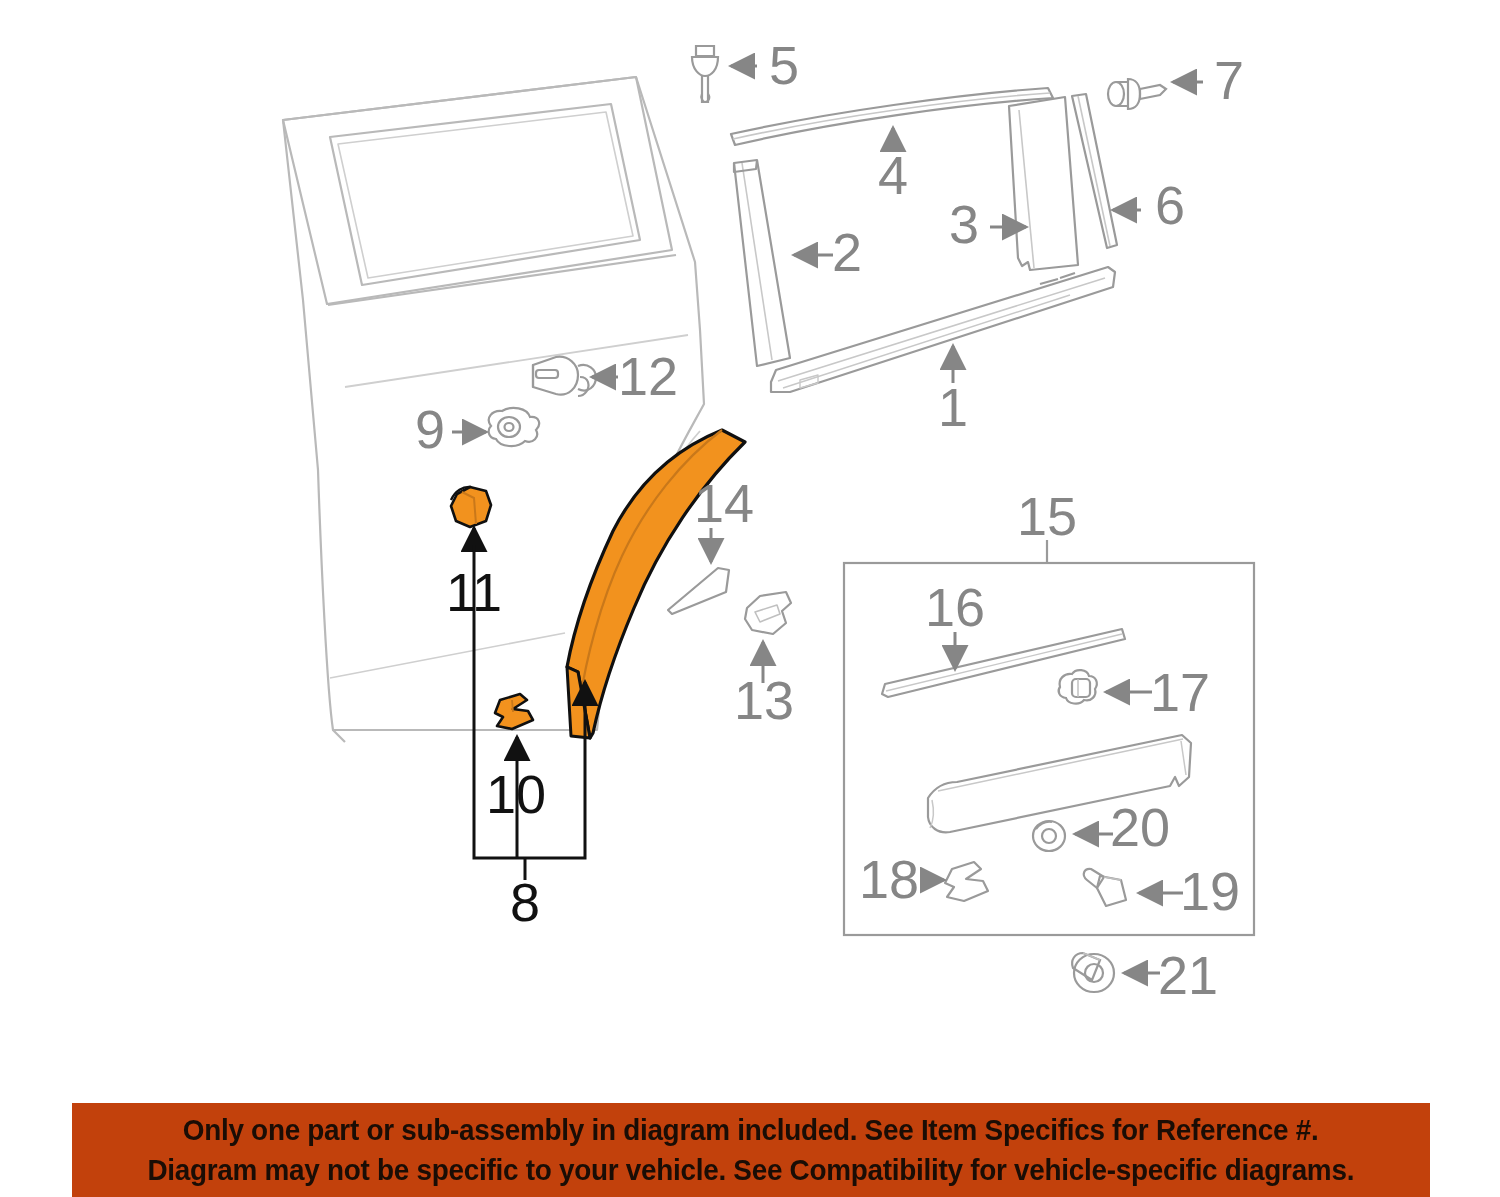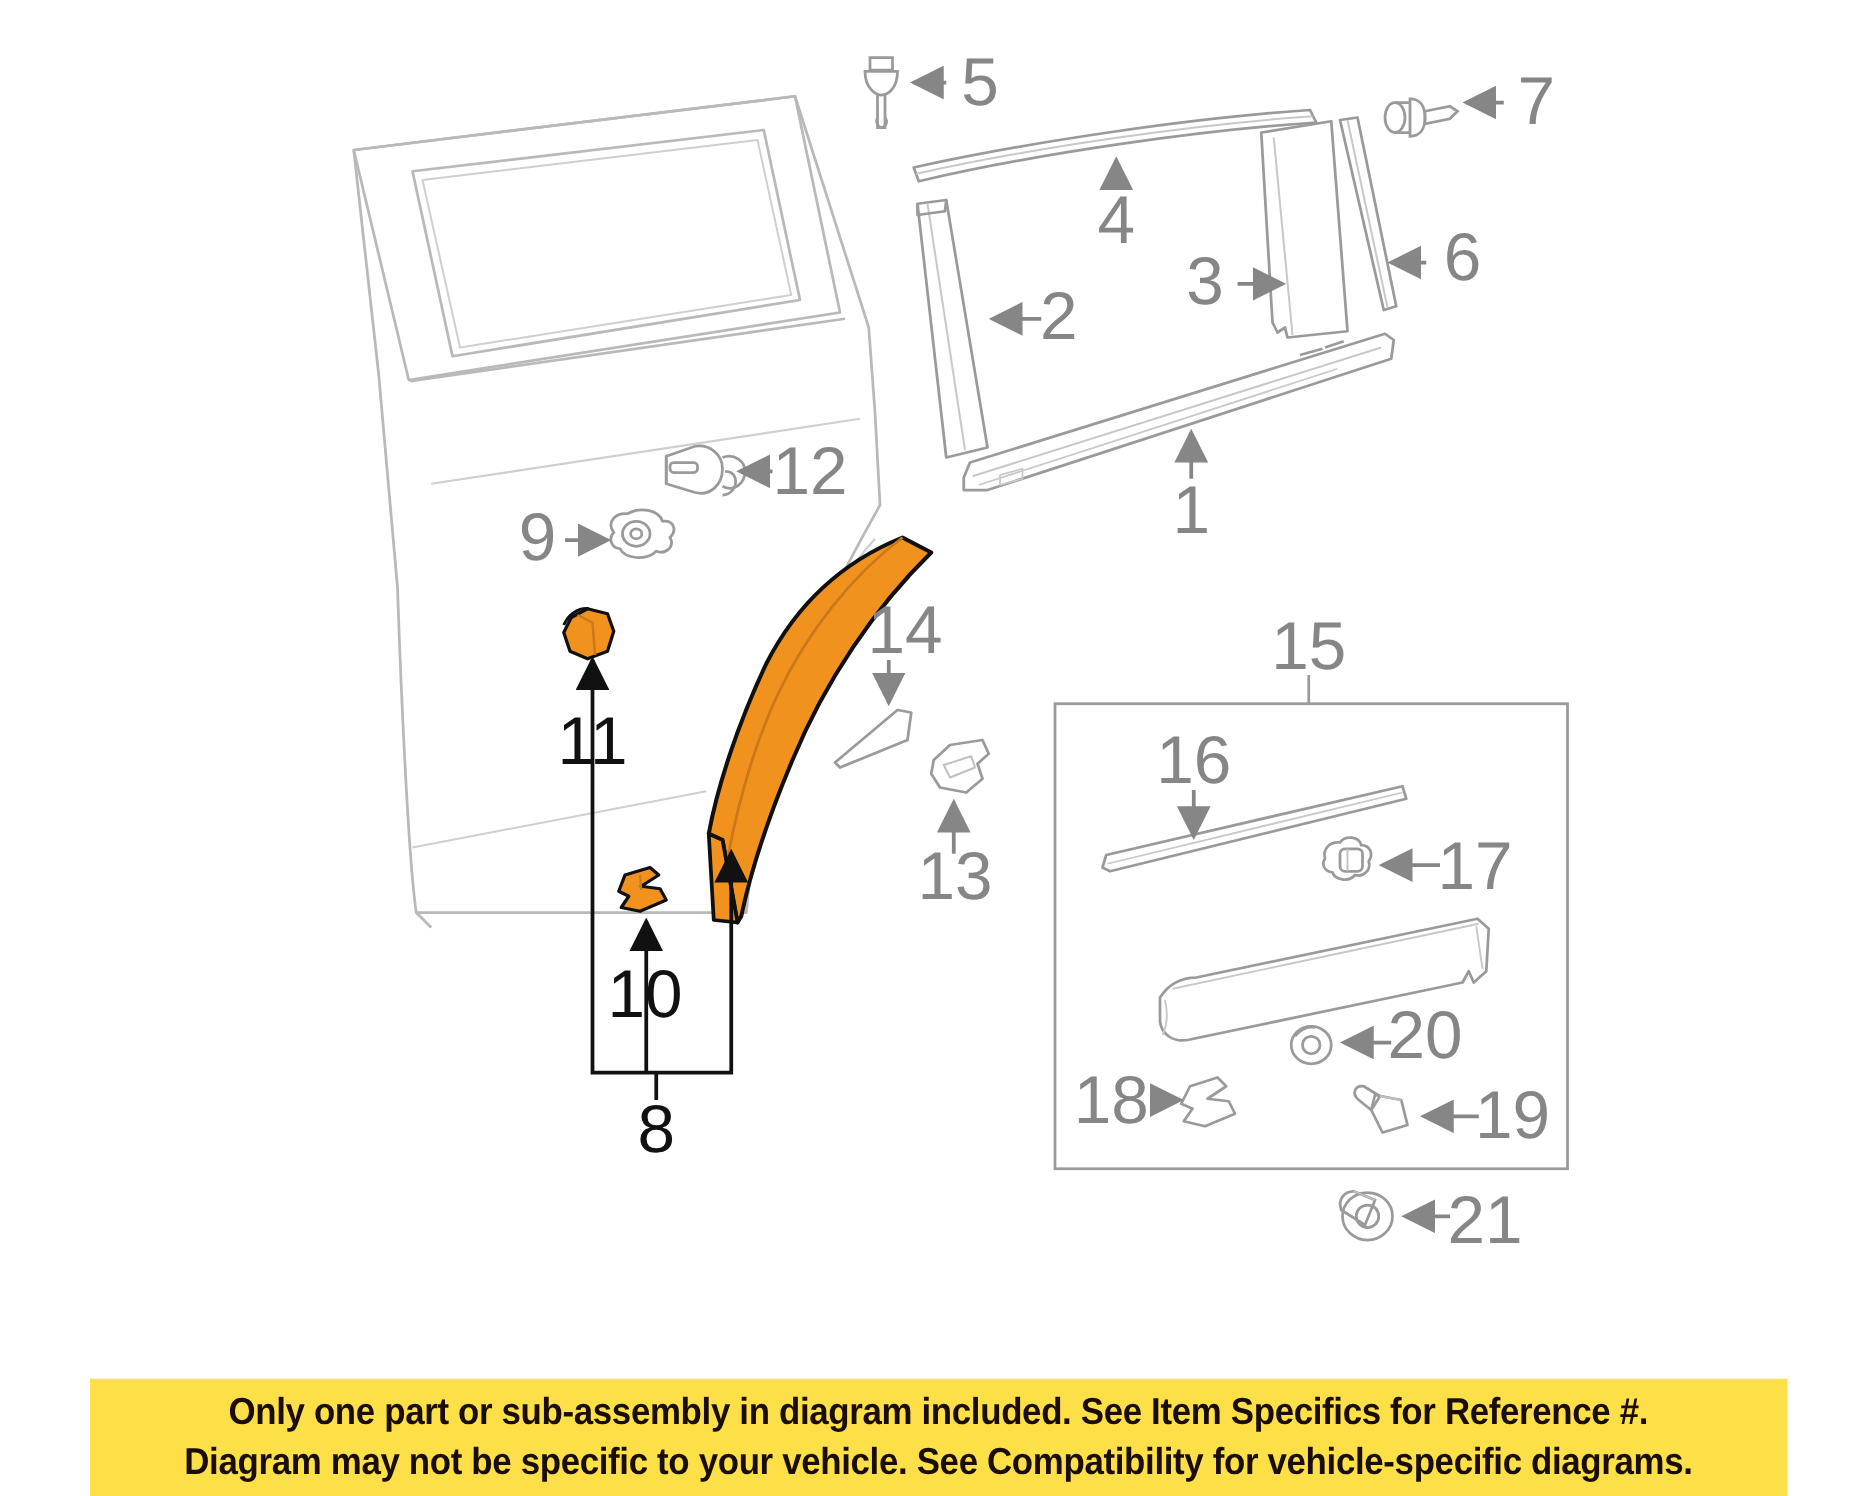--- a/index.html
+++ b/index.html
@@ -1,21 +1,21 @@
 <!DOCTYPE html>
 <html><head>
 <meta charset="utf-8">
 <style>
   html,body{margin:0;padding:0;background:#ffffff;}
   body{width:1500px;height:1197px;font-family:"Liberation Sans",sans-serif;overflow:hidden;}
   #stage{position:relative;width:1500px;height:1197px;background:#fff;}
   #diagram{position:absolute;left:0;top:0;width:1500px;height:1197px;}
   .banner{
     position:absolute;left:72px;top:1103px;width:1358px;height:94px;
-    background:#fde047;
+    background:#c2410c;
     display:flex;flex-direction:column;align-items:center;justify-content:center;
     box-sizing:border-box;
   }
   .banner-line{
     color:#1a0d05;
     font-family:"Liberation Sans",sans-serif;
     font-weight:bold;
     font-size:30px;
     line-height:40px;
     letter-spacing:-0.3px;

